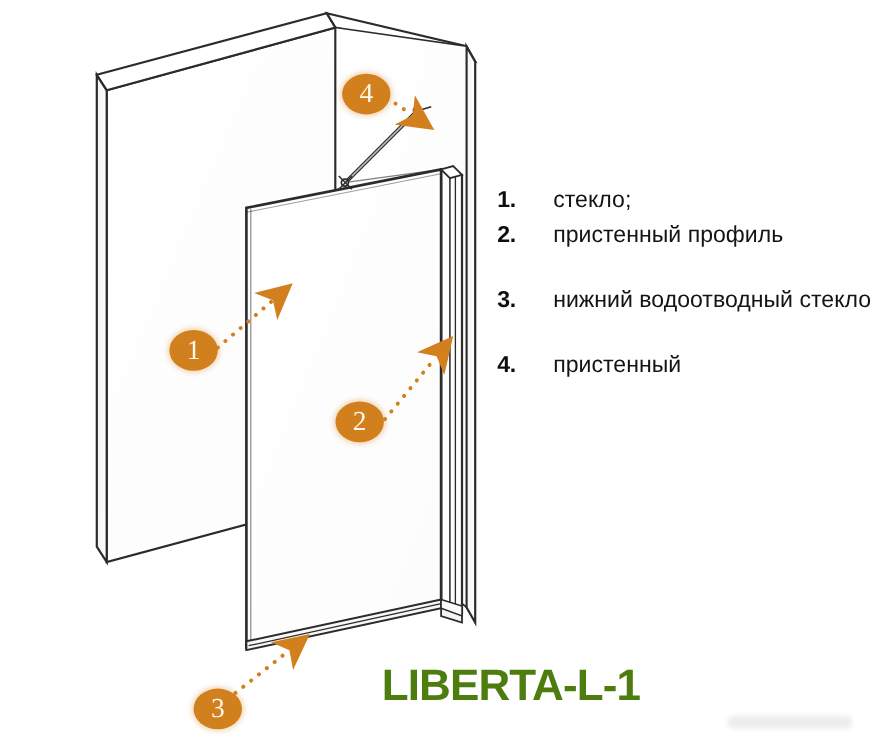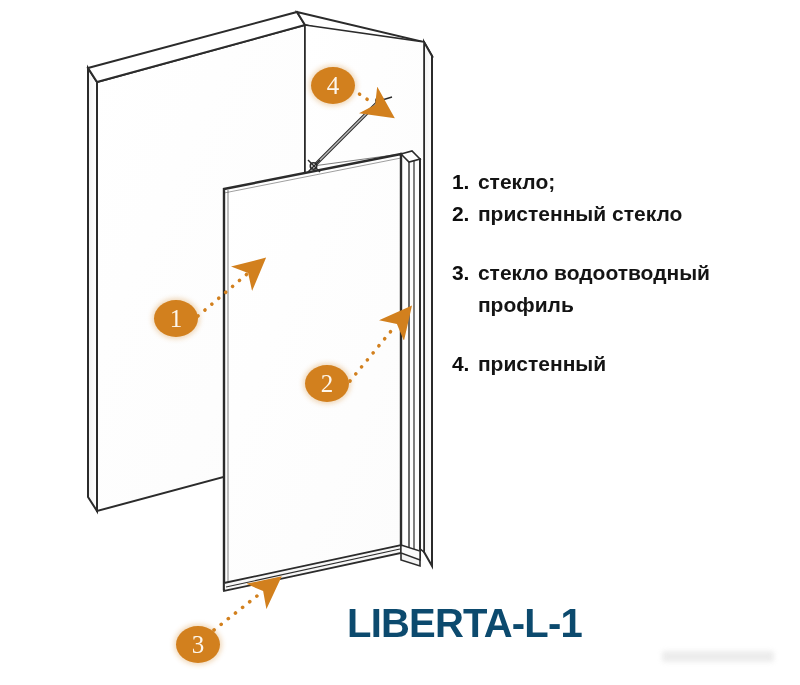--- a/index.html
+++ b/index.html
@@ -44,33 +44,34 @@
   .legend-item.gap-before { margin-top: 27px; }
   .legend-num {
     font-weight: bold;
     color: #0d0d0d;
     flex: 0 0 auto;
     margin-right: 9px;
     letter-spacing: -0.3px;
   }
   .legend-text {
     color: #141414;
-    font-weight: 700;
+    font-weight: 400;
+    margin-left: 25px;
   }
   .legend-text.two-line { max-width: 295px; }
 
   
   .product-title {
     position: absolute;
     left: 347px;
     top: 601px;
     font-size: 40px;
     font-weight: bold;
     letter-spacing: -0.8px;
-    color: #0c4a6e;
+    color: #4d7c0f;
     white-space: nowrap;
   }
 
   
   .callout {
     position: absolute;
     width: 44px;
     height: 37px;
     border-radius: 50%;
     background: #d2801e;
@@ -206,26 +207,26 @@
 
   <div class="legend">
 
     <div class="legend-item">
       <span class="legend-num">1.</span>
       <span class="legend-text">стекло;</span>
     </div>
 
     <div class="legend-item">
       <span class="legend-num">2.</span>
-      <span class="legend-text">пристенный стекло</span>
+      <span class="legend-text">пристенный профиль</span>
     </div>
 
     <div class="legend-item gap-before">
       <span class="legend-num">3.</span>
-      <span class="legend-text two-line">стекло водоотводный профиль</span>
+      <span class="legend-text two-line">нижний водоотводный стекло</span>
     </div>
 
     <div class="legend-item gap-before">
       <span class="legend-num">4.</span>
       <span class="legend-text">пристенный</span>
     </div>
 
   </div>
 
   <div class="product-title">LIBERTA-L-1</div>

